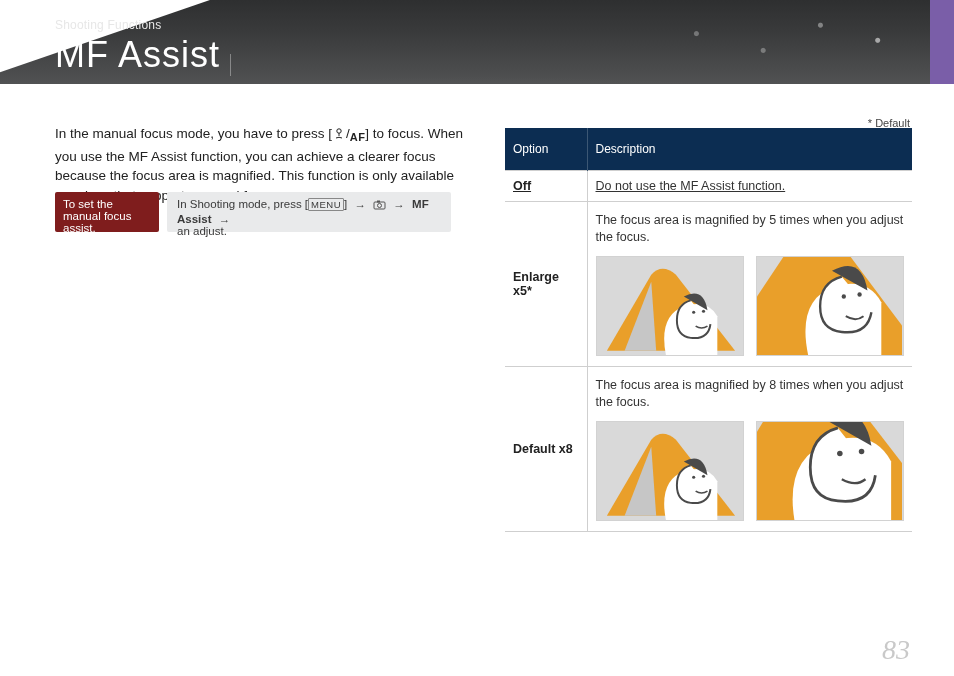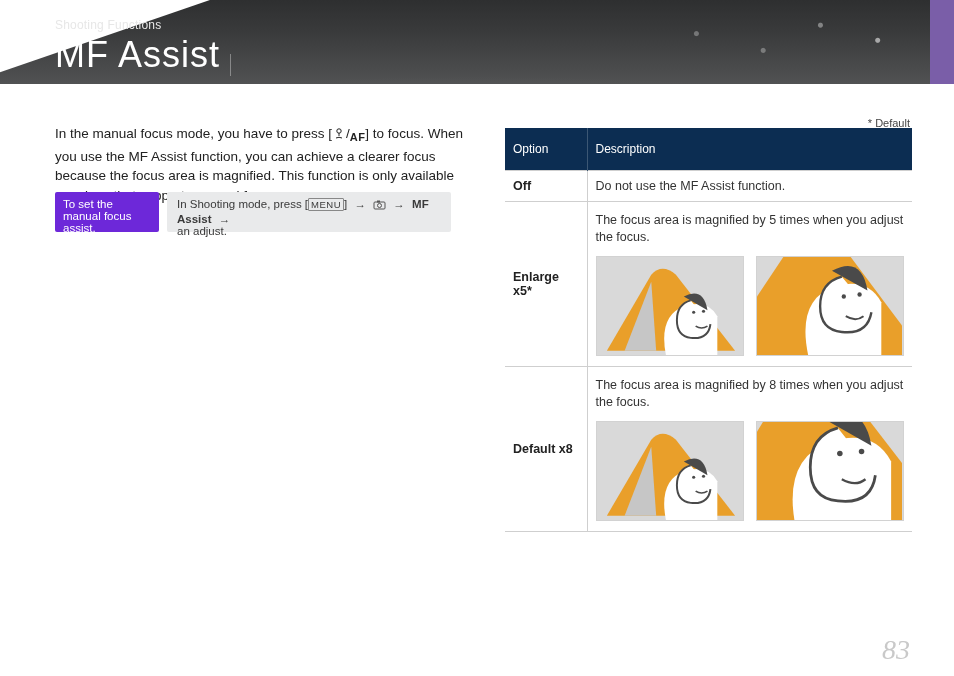--- a/index.html
+++ b/index.html
@@ -25,34 +25,34 @@
   }
   .purple-tab { position:absolute; top:0; right:0; width:24px; height:84px; background:#7a5ea8; }
 
   .breadcrumb { position:absolute; top:18px; left:55px; font-size:12px; color:#e7e7e7; letter-spacing:.2px; }
   .title { position:absolute; top:34px; left:55px; font-family: "Segoe UI Light","Segoe UI",Arial,sans-serif; font-weight:300; color:#fff; font-size:36px; letter-spacing:1px; }
   .title-sep { position:absolute; top:54px; left:230px; width:1px; height:22px; background:rgba(255,255,255,0.35); }
 
   .intro { position:absolute; top:124px; left:55px; width:410px; font-size:13.5px; line-height:1.45; color:#222; }
 
   .callouts { position:absolute; top:192px; left:55px; display:flex; gap:8px; }
-  .callouts .orange { background:#6d28d9; color:#fff; font-size:11.5px; width:104px; height:40px; padding:6px 8px; border-radius:2px; }
+  .callouts .orange { background:#7f1d1d; color:#fff; font-size:11.5px; width:104px; height:40px; padding:6px 8px; border-radius:2px; }
   .callouts .grey { background:#e9eaeb; color:#3a3a3a; font-size:11.5px; width:284px; height:40px; padding:6px 10px; border-radius:2px; }
   .callouts .grey .arrow { margin:0 4px; }
   .callouts .grey strong { font-weight:600; }
 
   .default-note { position:absolute; top:117px; right:44px; font-size:11px; color:#444;margin-left:8px; }
 
   .options-table { position:absolute; top:128px; left:505px; width:407px; }
   .tbl { width:100%; border-collapse:collapse; table-layout:fixed; }
   .tbl col.opt { width:82px; }
   .tbl thead th { background:#0c2d52; color:#fff; text-align:left; font-size:12px; font-weight:500; padding:14px 8px; }
   .tbl thead th + th { border-left:1px solid #ffffff33; }
   .tbl tbody td { border-top:1px solid #cfcfcf; padding:10px 8px; font-size:12.5px; vertical-align:middle; }
-  .tbl tbody tr.off td { padding-top:8px; padding-bottom:8px; }
+  .tbl tbody tr.off td { padding-top:8px; padding-bottom:8px;text-decoration:underline; }
   .tbl tbody td.optcell { font-weight:600; color:#222; border-right:1px solid #cfcfcf; }
   .tbl tbody tr:last-child td { border-bottom:1px solid #cfcfcf; }
   .desc-text { margin-bottom:10px; line-height:1.35; }
 
   .thumb-row { display:flex; gap:12px; }
   .thumb { width:148px; height:100px; background:#d9d9d9; position:relative; overflow:hidden; border:1px solid #d2d2d2; }
   .thumb svg { position:absolute; inset:0; }
 
   .page-num { position:absolute; bottom:10px; right:44px; font-family: Georgia, "Times New Roman", serif; font-style:italic; font-size:28px; color:#c9c9c9; }
 

